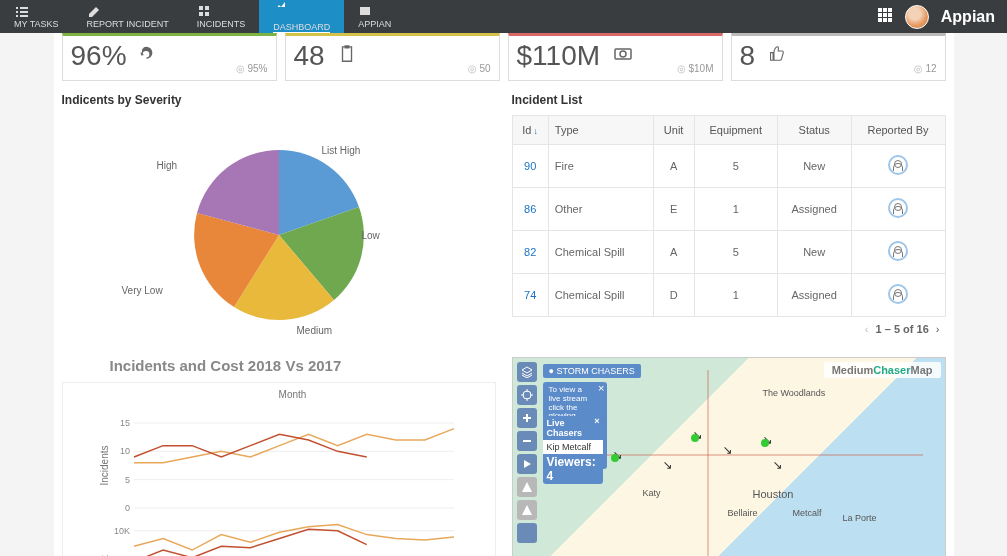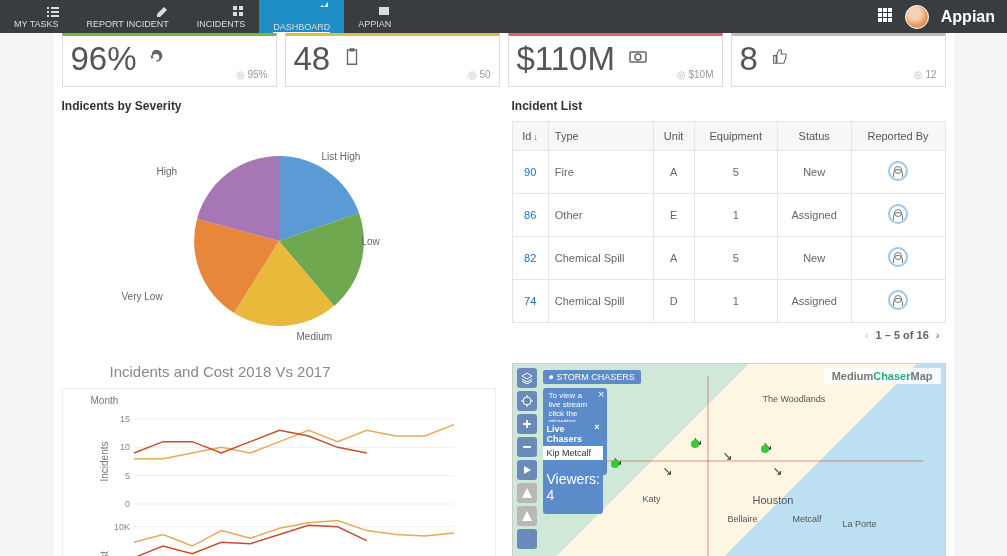--- a/index.html
+++ b/index.html
@@ -1,82 +1,82 @@
 <!DOCTYPE html>
 <html><head>
 <meta charset="utf-8">
 <style>
 * { box-sizing: border-box; margin: 0; padding: 0; }
 body { font-family: Arial, sans-serif; font-size: 12px; background: #f4f4f4; color: #333; }
 
 .topbar { background: #3a3d40; color: #fff; display: flex; align-items: stretch; height: 33px; }
 .topbar .nav { display: flex; }
-.topbar .nav-item { display: flex; flex-direction: column; align-items: flex-end; justify-content: center; padding: 0 14px; font-size: 9px; cursor: pointer; color: #ddd; text-transform: uppercase; }
+.topbar .nav-item { display: flex; flex-direction: column; align-items: flex-start; justify-content: center; padding: 0 14px; font-size: 9px; cursor: pointer; color: #ddd; text-transform: uppercase; }
 .topbar .nav-item svg { width: 14px; height: 14px; margin-bottom: 1px; fill: #ddd; }
 .topbar .nav-item.active { background: #1e8fc6; gap: 14px; }
 .topbar .nav-item.active .label { border-bottom: 1px solid #fff; }
 .topbar .spacer { flex: 1; }
 .topbar .right { display: flex; align-items: center; gap: 12px; padding-right: 12px; }
 .topbar .grid-icon svg { width: 16px; height: 16px; fill: #fff; }
 .topbar .avatar { width: 24px; height: 24px; border-radius: 50%; background: radial-gradient(circle at 40% 35%, #f3d2b8 0 30%, #e79b62 60%, #c77a40 100%); border: 1px solid #fff; }
 .topbar .brand { font-weight: bold; font-size: 16px; color: #fff; }
 
 .page { max-width: 900px; margin: 0 auto; background: #fff; padding: 0 8px 12px; }
 
 .kpis { display: flex; gap: 8px; }
 .kpi { flex: 1; border: 1px solid #ddd; border-top: 3px solid #ccc; padding: 4px 8px 8px; position: relative; }
 .kpi.green { border-top-color: #7cb342; }
 .kpi.yellow { border-top-color: #d4c14a; }
 .kpi.red { border-top-color: #d66; }
 .kpi.grey { border-top-color: #bbb; }
-.kpi .big { font-size: 33px; font-weight: 300; color: #555; display: flex; align-items: center; gap: 13px; }
+.kpi .big { font-size: 28px; font-weight: 300; color: #555; display: flex; align-items: center; gap: 13px; }
 .kpi .big svg { width: 22px; height: 22px; fill: #666; }
 .kpi .target { position: absolute; right: 8px; bottom: 6px; font-size: 10px; color: #999; }
 .kpi .target::before { content: "◎ "; color: #bbb; }
 
 .row { display: flex; gap: 16px; margin-top: 12px; }
 .col { flex: 1; min-width: 0; }
 
 .card-title { font-weight: bold; font-size: 12px; margin-bottom: 8px; color: #333; }
-.card-title.light { font-weight: normal; font-size: 15px; color: #888; padding-left: 48px; }
+.card-title.light { font-weight: bold; font-size: 15px; color: #888; padding-left: 48px; }
 
 .pie-wrap { position: relative; height: 230px; }
 .pie-label { position: absolute; font-size: 10px; color: #666; }
 
 .table { width: 100%; border-collapse: collapse; font-size: 11px; }
 .table th { background: #f7f7f7; border: 1px solid #e5e5e5; padding: 8px 6px; font-weight: normal; color: #555; text-align: center; }
 .table td { border: 1px solid #e5e5e5; padding: 10px 6px; text-align: center; color: #666; }
 .table td.left, .table th.left { text-align: left; }
 .table td.link { color: #1a73c7; cursor: pointer; }
 .reporter { display: inline-block; width: 20px; height: 20px; border: 2px solid #9ec6e8; border-radius: 50%; position: relative; }
 .reporter::after { content: ""; position: absolute; left: 50%; top: 3px; width: 6px; height: 6px; border: 1.5px solid #777; border-radius: 50%; transform: translateX(-50%); }
 .reporter::before { content: ""; position: absolute; left: 50%; bottom: 2px; width: 8px; height: 7px; border: 1.5px solid #777; border-top-left-radius: 5px; border-top-right-radius: 5px; border-bottom: none; transform: translateX(-50%); }
 .sort-ind { color: #1a73c7; font-size: 9px; margin-left: 2px; }
 .pager { text-align: right; font-size: 11px; color: #666; padding: 6px 2px 0; }
 .pager .chev { color: #bbb; cursor: pointer; padding: 0 4px; }
 .pager .chev.enabled { color: #555; }
 
 .linechart { border: 1px solid #eee; padding: 6px 0 0; }
-.linechart .month-title { text-align: left; font-size: 10px; color: #777; margin-bottom: 8px; padding-left: 28px; }
+.linechart .month-title { text-align: center; font-size: 10px; color: #777; margin-bottom: 18px; padding-left: 28px; }
 .axis-text { font-size: 9px; fill: #888; }
 .axis-title { font-size: 10px; fill: #777; }
 
 .map { height: 242px; position: relative; background: linear-gradient(135deg, #cfe8d8 0 35%, #fdf6e3 35% 60%, #bcdff2 60% 100%); border: 1px solid #ccc; overflow: hidden; }
 .map .roads::before, .map .roads::after { content: ""; position: absolute; background: rgba(200,100,80,.35); }
 .map .roads::before { left: 10%; right: 5%; top: 40%; height: 2px; }
 .map .roads::after { left: 45%; top: 5%; bottom: 5%; width: 2px; }
 .map-toolbar { position: absolute; left: 4px; top: 4px; display: flex; flex-direction: column; gap: 3px; }
 .map-btn { width: 20px; height: 20px; background: #6a8bb8; border-radius: 3px; display: flex; align-items: center; justify-content: center; cursor: pointer; }
 .map-btn.grey { background: #b8b8b8; }
 .map-btn svg { width: 12px; height: 12px; fill: #fff; }
 .map-chip { position: absolute; background: #5b8bc9; color: #fff; font-size: 9px; padding: 2px 6px; border-radius: 2px; }
 .map-popup { position: absolute; left: 30px; top: 58px; background: #5b8bc9; color: #fff; font-size: 9px; border-radius: 3px; width: 60px; }
 .map-popup .hd { padding: 2px 4px; font-weight: bold; position: relative; }
 .map-popup .bd { background: #fff; color: #333; padding: 2px 4px; }
-.map-popup .ft { padding: 11px 4px; font-size: 14px; }
+.map-popup .ft { padding: 1px 4px; font-size: 12px; font-weight: bold; }
 .map-brand { position: absolute; right: 4px; top: 4px; background: rgba(255,255,255,.85); color: #3a5; font-size: 11px; padding: 2px 8px; border-radius: 2px; font-weight: bold; }
 .map-brand .sc { color: #777; }
 .map-tip { position: absolute; left: 30px; top: 24px; background: #5b8bc9; color: #fff; font-size: 8px; padding: 4px 14px 4px 6px; border-radius: 3px; width: 64px; line-height: 1.1; }
 .map-tip .close { position: absolute; right: 2px; top: 0; cursor: pointer; font-size: 11px; }
 .map-marker { position: absolute; width: 10px; height: 10px; }
 .map-marker::before { content: "↘"; position: absolute; color: #333; font-size: 12px; }
 .map-marker.green::after { content: ""; position: absolute; width: 8px; height: 8px; background: #3c3; border-radius: 50%; left: -2px; top: 6px; }
 .city { position: absolute; font-size: 9px; color: #555; }
 </style>
 </head>

